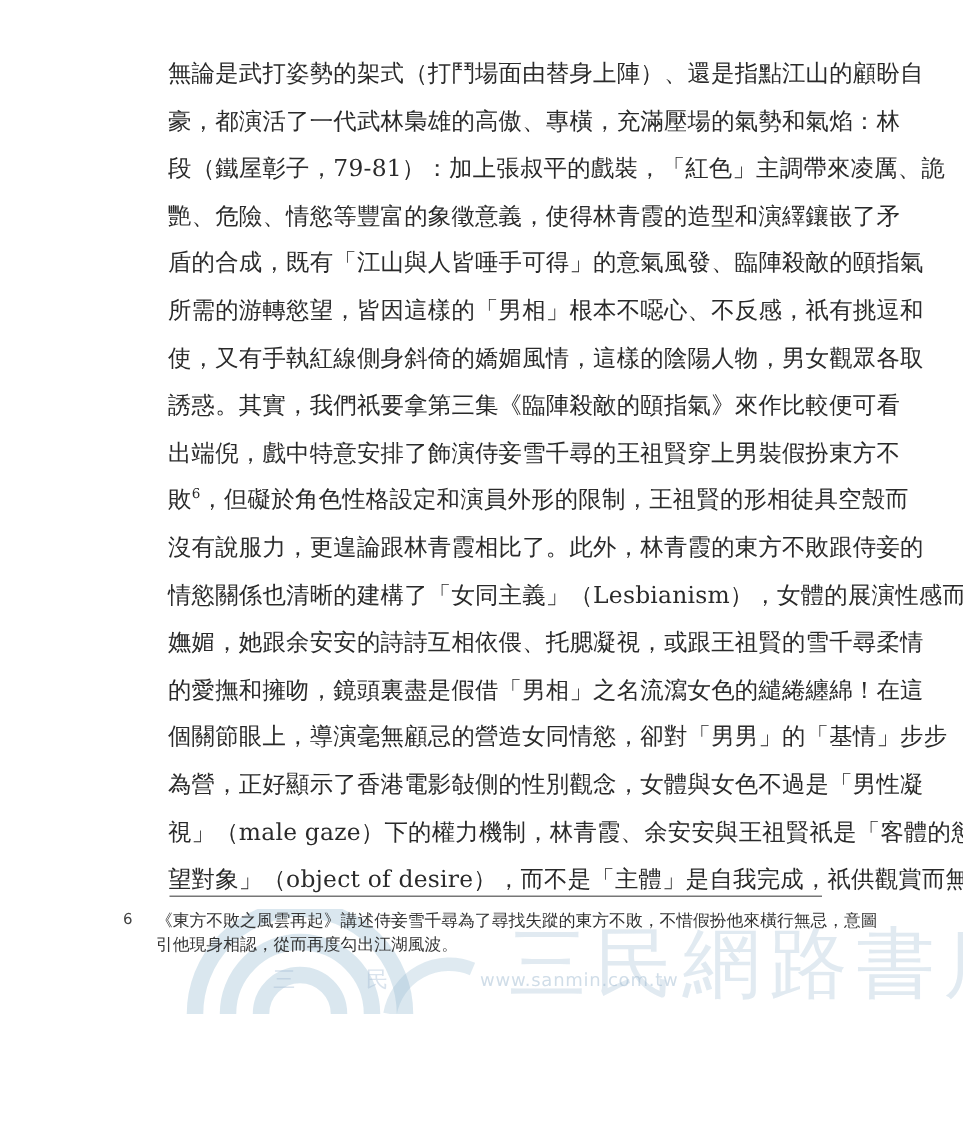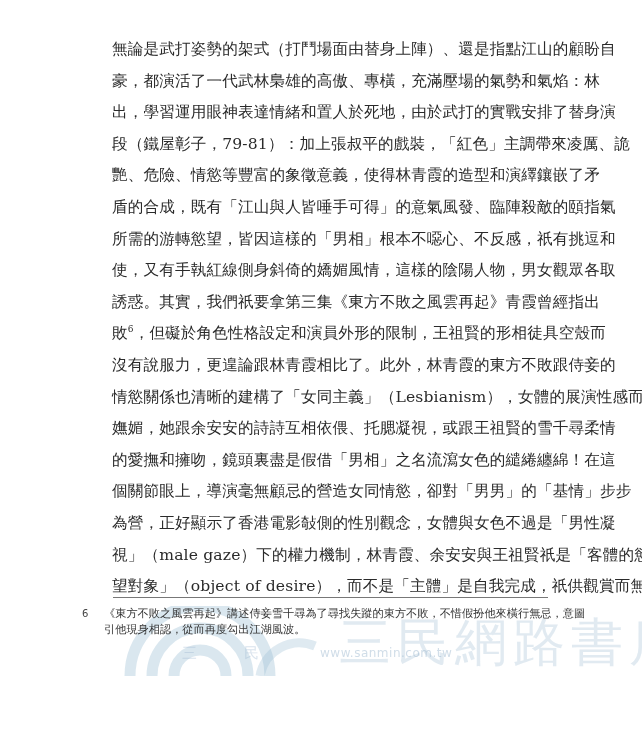--- a/index.html
+++ b/index.html
@@ -135,27 +135,27 @@
   .footer .sep { margin-right: 10px; color: #555; }
 </style>
 </head>
 <body>
 
 <div class="page">
 
   <div class="body-text">
     <span class="line">無論是武打姿勢的架式（打鬥場面由替身上陣）、還是指點江山的顧盼自</span>
     <span class="line">豪，都演活了一代武林梟雄的高傲、專橫，充滿壓場的氣勢和氣焰：林</span>
-    <span class="line">出，學習運用眼神表達情緒和置人於死地，由於武打的實戰安排了替身演</span>
     <span class="line">段（鐵屋彰子，79-81）：加上張叔平的戲裝，「紅色」主調帶來凌厲、詭</span>
     <span class="line">艷、危險、情慾等豐富的象徵意義，使得林青霞的造型和演繹鑲嵌了矛</span>
     <span class="line">盾的合成，既有「江山與人皆唾手可得」的意氣風發、臨陣殺敵的頤指氣</span>
     <span class="line">所需的游轉慾望，皆因這樣的「男相」根本不噁心、不反感，祇有挑逗和</span>
     <span class="line">使，又有手執紅線側身斜倚的嬌媚風情，這樣的陰陽人物，男女觀眾各取</span>
-    <span class="line">誘惑。其實，我們祇要拿第三集《東方不敗之風雲再起》青霞曾經指出</span>
+    <span class="line">誘惑。其實，我們祇要拿第三集《臨陣殺敵的頤指氣》來作比較便可看</span>
+    <span class="line">出端倪，戲中特意安排了飾演侍妾雪千尋的王祖賢穿上男裝假扮東方不</span>
     <span class="line"><span>敗</span><sup class="fnref">6</sup><span>，但礙於角色性格設定和演員外形的限制，王祖賢的形相徒具空殼而</span></span>
     <span class="line">沒有說服力，更遑論跟林青霞相比了。此外，林青霞的東方不敗跟侍妾的</span>
     <span class="line">情慾關係也清晰的建構了「女同主義」（Lesbianism），女體的展演性感而</span>
     <span class="line">嫵媚，她跟余安安的詩詩互相依偎、托腮凝視，或跟王祖賢的雪千尋柔情</span>
     <span class="line">的愛撫和擁吻，鏡頭裏盡是假借「男相」之名流瀉女色的繾綣纏綿！在這</span>
     <span class="line">個關節眼上，導演毫無顧忌的營造女同情慾，卻對「男男」的「基情」步步</span>
     <span class="line">為營，正好顯示了香港電影敧側的性別觀念，女體與女色不過是「男性凝</span>
     <span class="line">視」（male gaze）下的權力機制，林青霞、余安安與王祖賢祇是「客體的慾</span>
     <span class="line last">望對象」（object of desire），而不是「主體」是自我完成，祇供觀賞而無威</span>
   </div>

